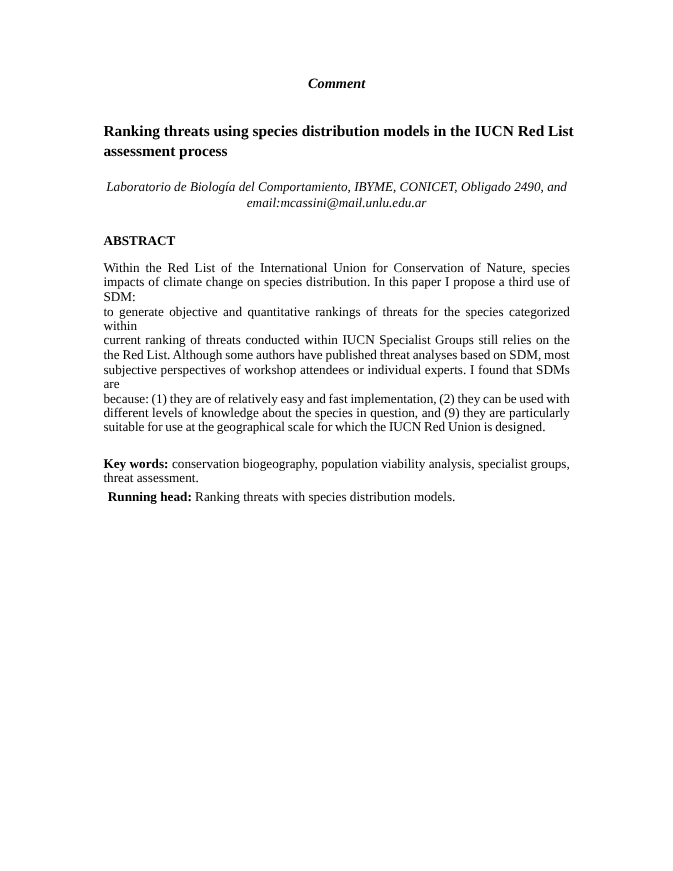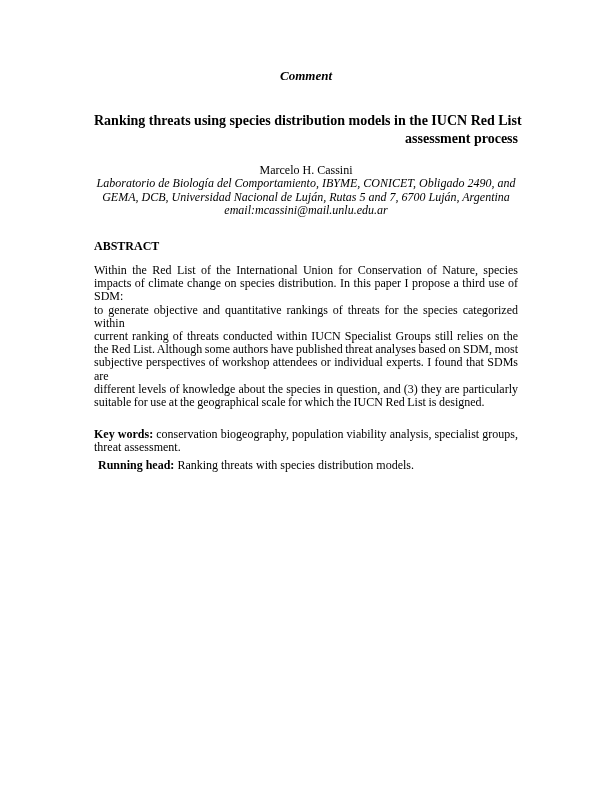--- a/index.html
+++ b/index.html
@@ -23,21 +23,21 @@
     line-height: 15px;
     font-weight: bold;
     font-style: italic;
     text-align: center;
   }
   .title {
     margin: 29px 0 16px 0;
     font-size: 14px;
     line-height: 18px;
     font-weight: bold;
-    text-align: right;
+    text-align: left;
   }
   .title .tline { white-space: nowrap; }
   .author {
     margin-top: 8px;
     font-size: 12px;
     line-height: 13.2px;
     text-align: center;
   }
   .affiliation {
     font-size: 12px;
@@ -80,38 +80,37 @@
 
 <div class="page">
 
   <div class="comment">Comment</div>
 
   <h1 class="title">
       <div class="tline">Ranking threats using species distribution models in the IUCN Red List</div>
       <div class="tline last">assessment process</div>
     </h1>
 
-  <div class="author">Marcelo H. Cassini</div>
 
   <div class="affiliation">
       <div class="tline">Laboratorio de Biología del Comportamiento, IBYME, CONICET, Obligado 2490, and</div>
-      <div class="tline">GEMA, DCB, Universidad Nacional de Luján, Rutas 5 and 7, 6700 Luján, Argentina</div>
       <div class="tline last">email:mcassini@mail.unlu.edu.ar</div>
     </div>
 
   <div class="abs-heading">ABSTRACT</div>
 
   <div class="abs-body">
       <div class="tline">Within the Red List of the International Union for Conservation of Nature, species</div>
       <div class="tline">impacts of climate change on species distribution. In this paper I propose a third use of SDM:</div>
       <div class="tline">to generate objective and quantitative rankings of threats for the species categorized within</div>
       <div class="tline">current ranking of threats conducted within IUCN Specialist Groups still relies on the</div>
       <div class="tline">the Red List. Although some authors have published threat analyses based on SDM, most</div>
       <div class="tline">subjective perspectives of workshop attendees or individual experts. I found that SDMs are</div>
-      <div class="tline">different levels of knowledge about the species in question, and (3) they are particularly</div>
-      <div class="tline last">suitable for use at the geographical scale for which the IUCN Red List is designed.</div>
+      <div class="tline">because: (1) they are of relatively easy and fast implementation, (2) they can be used with</div>
+      <div class="tline">different levels of knowledge about the species in question, and (9) they are particularly</div>
+      <div class="tline last">suitable for use at the geographical scale for which the IUCN Red Union is designed.</div>
     </div>
 
   <p class="kw"><span class="b">Key words:</span> <span>conservation biogeography, population viability analysis, specialist groups, threat assessment.</span></p>
 
   <p class="kw rh"><span class="b">Running head:</span> <span>Ranking threats with species distribution models.</span></p>
 
 </div>
 
 </body></html>

